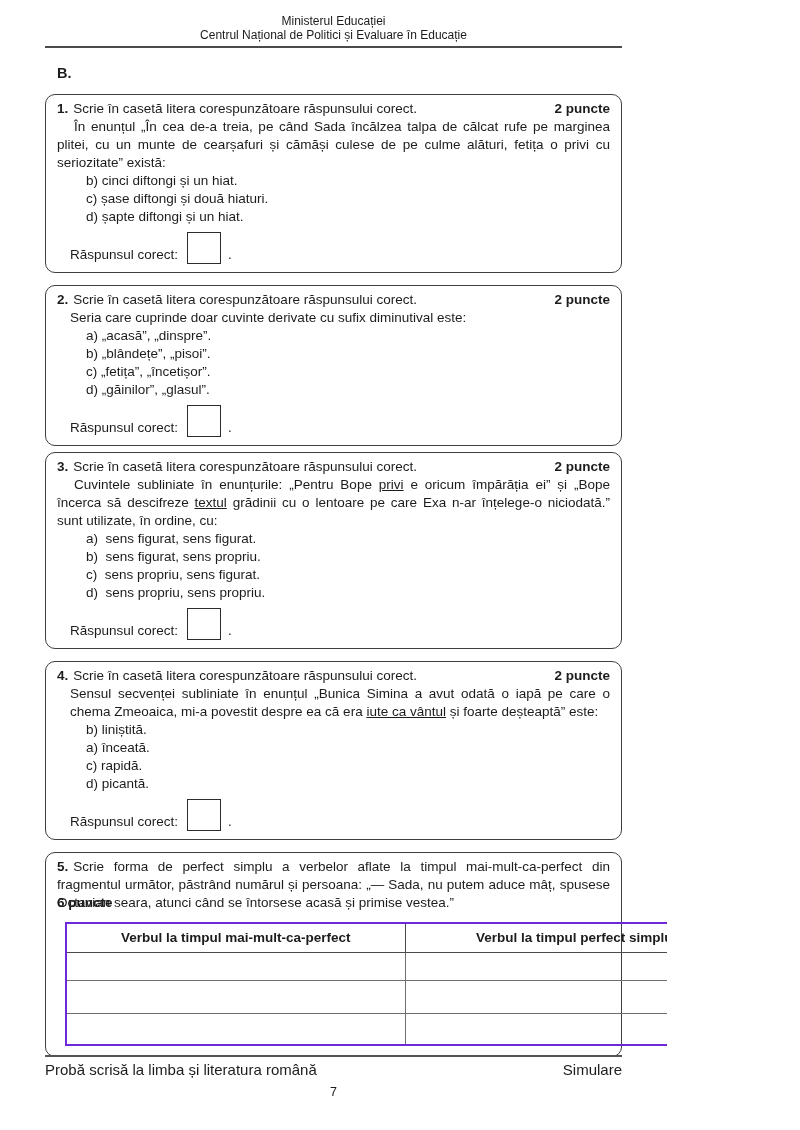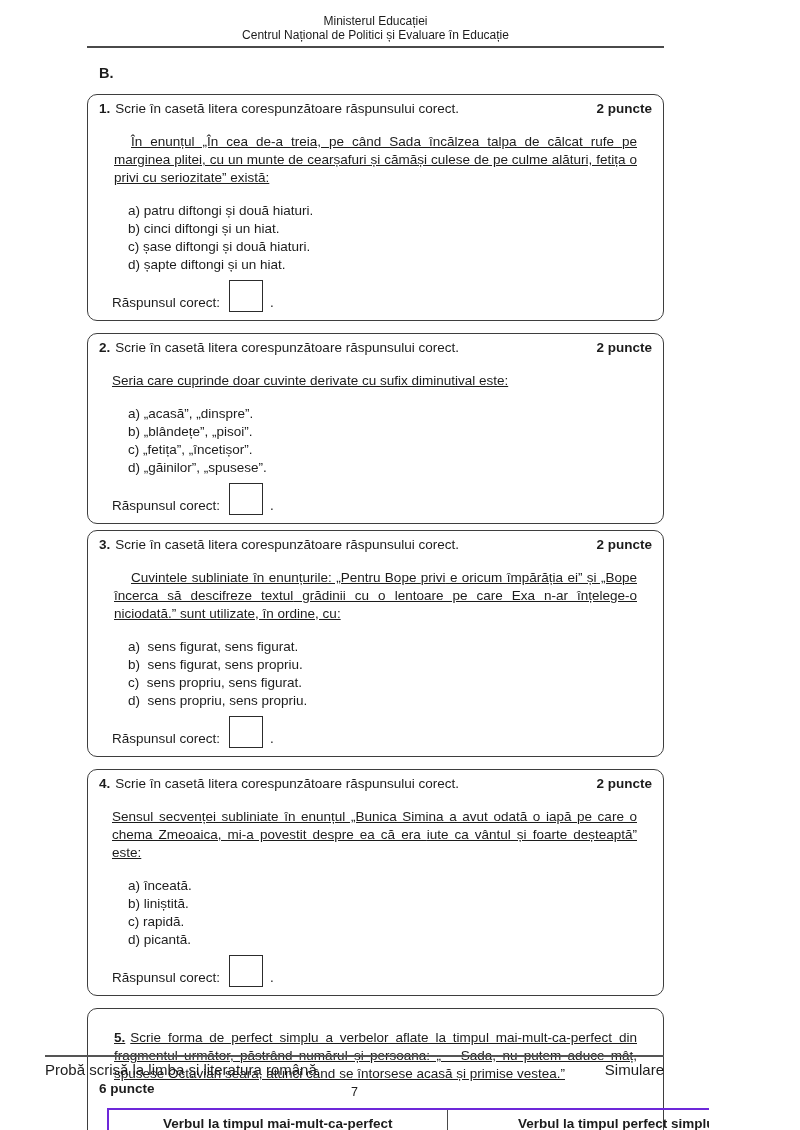--- a/index.html
+++ b/index.html
@@ -5,40 +5,39 @@
   html, body { margin: 0; padding: 0; background: #ffffff; }
   .page {
     position: relative;
     width: 667px;
     height: 1130px;
     overflow: hidden;
     font-family: "Liberation Sans", "DejaVu Sans", sans-serif;
     font-size: 13.5px;
     line-height: 18px;
     color: #1c1c1c;
-    padding-left: 42px;
   }
   
   .doc-header { text-align: center; padding-top: 14px; font-size: 12px; line-height: 14px; }
   .rule { height: 2px; background: #4a4a4a; margin: 4px 45px 0 45px; }
   .section-label { font-weight: bold; font-size: 14.5px; margin: 16px 0 0 57px; }
 
   
   .qbox {
     position: relative;
     margin: 12px 45px 0 45px;
     border: 1.6px solid #3e3e3e;
     border-radius: 10px;
     padding: 5px 11px 8px 11px;
   }
   .qbox.tight { margin-top: 6px; }
   .qhead { }
   .points { float: right; font-weight: bold; }
   .qnum { font-weight: bold; margin-right: 5px; }
-  .stem { margin: 15px; text-align: justify; text-decoration: underline; }
+  .stem { margin: 0; text-align: justify; }
   .indent-first { text-indent: 17px; }
   .block-indent { margin-left: 13px; }
   .u { text-decoration: underline; }
   .options { list-style: none; margin: 0; padding: 0 0 0 29px; }
   .answer-row { margin: 6px 0 0 13px; display: flex; align-items: flex-end; }
   .answer-box {
     display: inline-block; width: 32px; height: 30px;
     border: 1.6px solid #2c2c2c; margin: 0 7px 0 9px; background: #fff;
   }
 
@@ -95,21 +94,20 @@
   <div class="section-label">B.</div>
 
   <section class="qbox">
     <div class="wm wm-ghost ghost1">Edupedu</div>
     <div class="qhead">
       <span class="points">2 puncte</span>
       <span class="qnum">1.</span><span>Scrie în casetă litera corespunzătoare răspunsului corect.</span>
     </div>
     <p class="stem indent-first">În enunțul „În cea de-a treia, pe când Sada încălzea talpa de călcat rufe pe marginea plitei, cu un munte de cearșafuri și cămăși culese de pe culme alături, fetița o privi cu seriozitate” există:</p>
     <ul class="options">
-      <li>a) patru diftongi și două hiaturi.</li>
       <li>b) cinci diftongi și un hiat.</li>
       <li>c) șase diftongi și două hiaturi.</li>
       <li>d) șapte diftongi și un hiat.</li>
     </ul>
     <div class="answer-row">
       <span>Răspunsul corect:</span>
       <span class="answer-box"></span>
       <span>.</span>
     </div>
   </section>
@@ -117,21 +115,21 @@
   <section class="qbox">
     <div class="qhead">
       <span class="points">2 puncte</span>
       <span class="qnum">2.</span><span>Scrie în casetă litera corespunzătoare răspunsului corect.</span>
     </div>
     <p class="stem block-indent">Seria care cuprinde doar cuvinte derivate cu sufix diminutival este:</p>
     <ul class="options">
       <li>a) „acasă”, „dinspre”.</li>
       <li>b) „blândețe”, „pisoi”.</li>
       <li>c) „fetița”, „încetișor”.</li>
-      <li>d) „găinilor”, „spusese”.</li>
+      <li>d) „găinilor”, „glasul”.</li>
     </ul>
     <div class="answer-row">
       <span>Răspunsul corect:</span>
       <span class="answer-box"></span>
       <span>.</span>
     </div>
   </section>
 
   <section class="qbox tight">
     <div class="wm wm1"><span class="wm-text">Edupedu</span><span class="wm-logo">EP</span></div>
@@ -154,22 +152,22 @@
     </div>
   </section>
 
   <section class="qbox">
     <div class="qhead">
       <span class="points">2 puncte</span>
       <span class="qnum">4.</span><span>Scrie în casetă litera corespunzătoare răspunsului corect.</span>
     </div>
     <p class="stem block-indent"><span>Sensul secvenței subliniate în enunțul „Bunica Simina a avut odată o iapă pe care o chema Zmeoaica, mi-a povestit despre ea că era </span><span class="u">iute ca vântul</span><span> și foarte deșteaptă” este:</span></p>
     <ul class="options">
+      <li>b) liniștită.</li>
       <li>a) înceată.</li>
-      <li>b) liniștită.</li>
       <li>c) rapidă.</li>
       <li>d) picantă.</li>
     </ul>
     <div class="answer-row">
       <span>Răspunsul corect:</span>
       <span class="answer-box"></span>
       <span>.</span>
     </div>
   </section>
 

